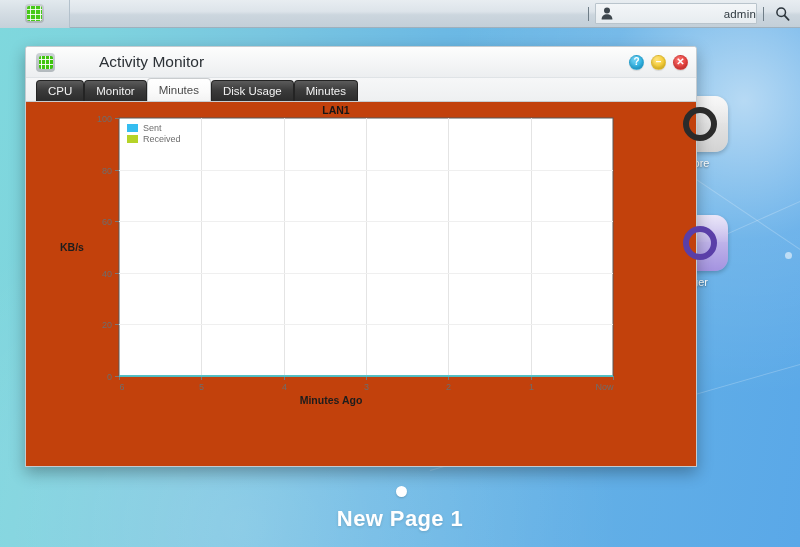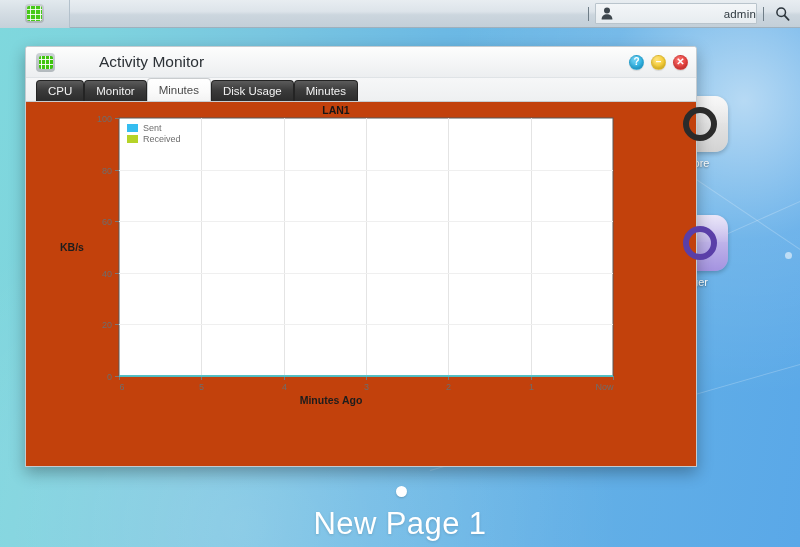--- a/index.html
+++ b/index.html
@@ -201,21 +201,21 @@
   
   .page-dot {
     position: absolute; left: 396px; top: 486px;
     width: 11px; height: 11px; border-radius: 50%;
     background: #ffffff;
     box-shadow: 0 1px 2px rgba(0,0,0,0.18);
   }
   .page-title {
     position: absolute; left: 0; top: 506px; width: 800px;
     text-align: center;
-    font-size: 31px; color: #ffffff; font-weight: normal;
+    font-size: 22px; color: #ffffff; font-weight: bold;
     letter-spacing: .4px;
     text-shadow: 0 1px 3px rgba(0,0,0,0.14);
   }
 </style>
 </head>
 <body>
 
 <div class="wall-sheen"></div>
 <div class="wall-line l1"></div>
 <div class="wall-line l2"></div>

